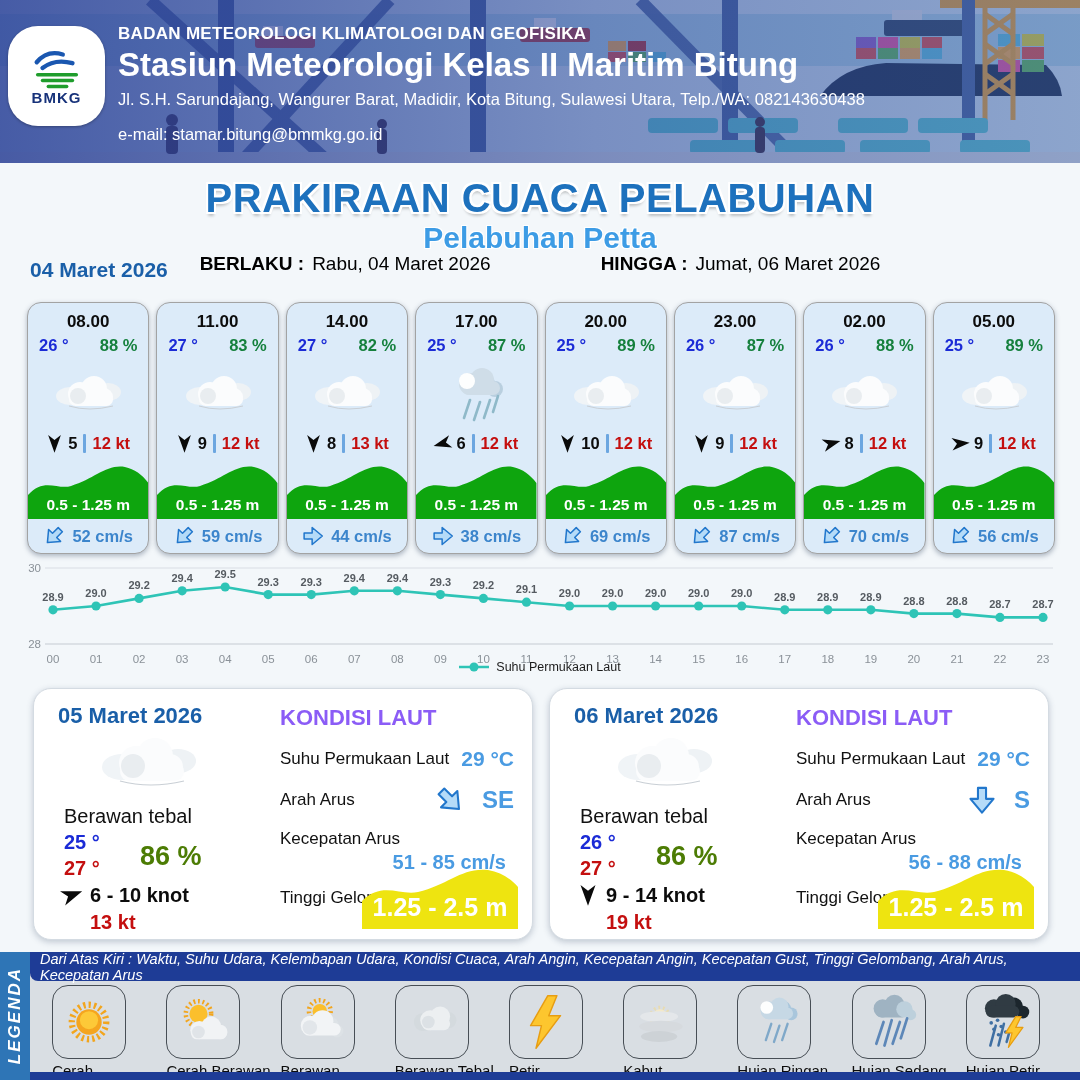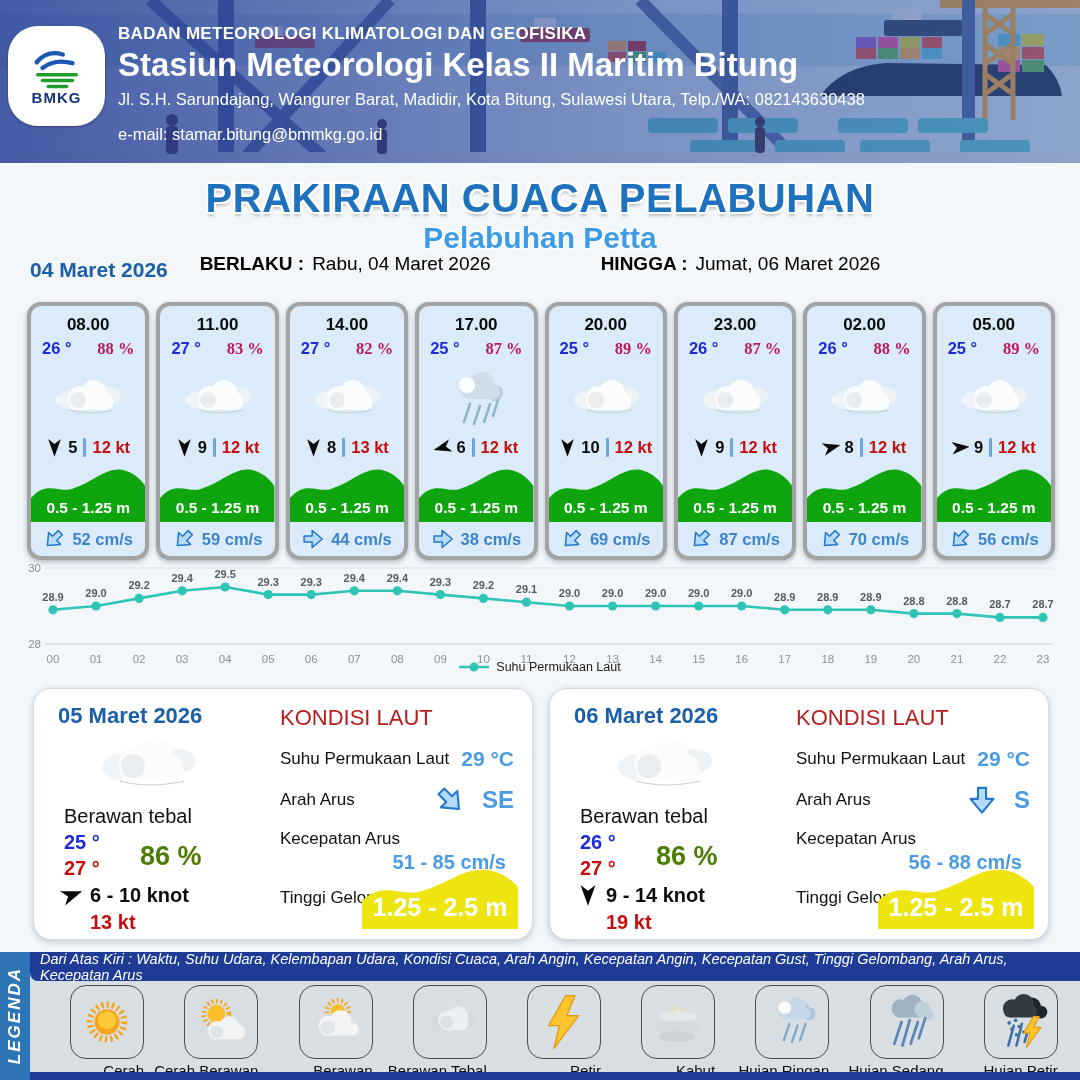--- a/index.html
+++ b/index.html
@@ -23,26 +23,26 @@
   .title-main{position:absolute;left:0;top:176px;width:100%;text-align:center;font-size:40px;font-weight:bold;color:#1d71bd;letter-spacing:.5px;
     text-shadow:-2px -2px 0 #fff,2px -2px 0 #fff,-2px 2px 0 #fff,2px 2px 0 #fff,0 4px 3px rgba(0,0,0,.22);}
   .title-port{position:absolute;left:0;top:221px;width:100%;text-align:center;font-size:30px;font-weight:bold;color:#3d9ce5;
     text-shadow:-1px -1px 0 #fff,1px -1px 0 #fff,-1px 1px 0 #fff,1px 1px 0 #fff;}
   .valid-row{position:absolute;left:0;top:253px;width:100%;display:flex;justify-content:center;gap:110px;font-size:19px;color:#000;}
   .valid-row b{font-weight:bold;margin-right:8px;}
   .day-label{position:absolute;left:30px;top:258px;font-size:21px;font-weight:bold;color:#1a5fa8;}
 
   
   #hour-cards{position:absolute;left:27px;top:302px;width:1028px;display:flex;gap:7px;}
-  .hcard{flex:1;height:250px;background:#dcebf9;border:4px solid #a3a3a3;border-radius:14px;position:relative;overflow:hidden;
+  .hcard{flex:1;height:250px;background:#dcebf9;border:1px solid #a3a3a3;border-radius:14px;position:relative;overflow:hidden;
          box-shadow:0 2px 5px rgba(40,60,90,.35);}
   .h-time{margin-top:9px;text-align:center;font-size:17px;font-weight:bold;color:#0c0c0c;}
   .h-row{display:flex;justify-content:space-between;padding:0 11px;margin-top:4px;font-size:16.5px;font-weight:bold;}
   .h-temp{color:#1b2bd6;}
-  .h-rh{color:#be185d;font-family:Liberation Serif, serif;}
+  .h-rh{color:#15803d;}
   .h-icon{height:78px;display:flex;align-items:center;justify-content:center;}
   .h-icon svg{width:72px;height:56px;}
   .h-wind{display:flex;align-items:center;justify-content:center;gap:5px;font-size:16.5px;font-weight:bold;color:#0c0c0c;}
   .wind-arrow{display:inline-flex;width:17px;height:21px;}
   .wind-arrow svg{width:100%;height:100%;}
   .h-sep{width:3px;height:19px;background:#6ca6e0;border-radius:1px;margin:0 1px;}
   .h-gust{color:#c40f0f;}
   .h-wave{position:absolute;left:0;right:0;bottom:34px;height:60px;}
   .h-wave svg{position:absolute;inset:0;width:100%;height:100%;}
   .h-wave-text{position:absolute;left:0;right:0;bottom:5px;text-align:center;color:#fff;font-size:15.5px;font-weight:bold;}
@@ -65,40 +65,40 @@
   .d-icon svg{width:100%;height:100%;}
   .d-cond{position:absolute;left:30px;top:116px;font-size:20px;color:#111;}
   .d-minmax{position:absolute;left:30px;top:142px;display:flex;flex-direction:column;gap:3px;font-size:20px;font-weight:bold;}
   .d-tmin{color:#1b2bd6;}
   .d-tmax{color:#c40f0f;}
   .d-rh{position:absolute;left:106px;top:152px;font-size:27px;font-weight:bold;color:#4c7c04;}
   .d-windrow{position:absolute;left:28px;top:194px;display:flex;align-items:center;gap:8px;font-size:20px;font-weight:bold;color:#0c0c0c;}
   .d-windrow .wind-arrow{width:20px;height:24px;}
   .d-gust{position:absolute;left:56px;top:222px;font-size:20px;font-weight:bold;color:#c40f0f;}
   .d-right{position:absolute;left:230px;top:0;right:0;bottom:0;}
-  .sea-title{margin:16px 0 16px 16px;font-size:22px;font-weight:normal;color:#b91c1c;}
+  .sea-title{margin:16px 0 16px 16px;font-size:22px;font-weight:bold;color:#8b5cf6;}
   .sea-row{display:flex;justify-content:space-between;align-items:center;margin:14px 18px 0 16px;}
   .sea-label{font-size:17px;color:#111;}
   .sea-val{font-size:21px;font-weight:bold;color:#4a9be2;}
   .sea-dir{display:flex;align-items:center;gap:17px;}
   .sea-dir .cur-arrow{width:30px;height:30px;}
   .sea-dir-txt{font-size:24px;font-weight:bold;color:#4a9be2;}
   .sea-speed{text-align:right;margin:2px 26px 0 0;font-size:20px;font-weight:bold;color:#4a9be2;}
   .d-waves{position:absolute;right:14px;bottom:10px;width:156px;height:66px;}
   .d-waves svg{position:absolute;inset:0;width:100%;height:100%;}
   .d-wave-txt{position:absolute;left:0;right:0;bottom:7px;text-align:center;color:#fff;font-size:25px;font-weight:bold;}
 
   
   .legend-band{position:absolute;left:0;top:952px;width:1080px;height:128px;background:#d9dee3;}
   .legend-strip{position:absolute;left:0;top:0;width:30px;height:128px;background:#2e75b6;display:flex;align-items:center;justify-content:center;}
   .legend-strip span{writing-mode:vertical-rl;transform:rotate(180deg);color:#fff;font-weight:bold;font-style:italic;font-size:17px;letter-spacing:2px;}
   .legend-note{position:absolute;left:30px;right:0;top:0;height:29px;background:#1e3c96;color:#fff;font-style:italic;font-size:14.5px;
                display:flex;align-items:center;padding-left:10px;box-sizing:border-box;border-radius:0 0 0 8px;}
   #legend-items{position:absolute;left:30px;right:0;top:33px;display:flex;justify-content:space-evenly;}
-  .litem{display:flex;flex-direction:column;align-items:flex-end;width:92px;}
+  .litem{display:flex;flex-direction:column;align-items:flex-start;width:92px;}
   .lbox{width:72px;height:72px;border:1.8px solid #474e55;border-radius:16px;display:flex;align-items:center;justify-content:center;}
   .lbox svg{width:58px;height:58px;}
   .llabel{margin-top:3px;font-size:15px;color:#0c0c0c;white-space:nowrap;}
   .legend-bottom{position:absolute;left:30px;right:0;bottom:0;height:8px;background:#1e3c96;}
 </style>
 </head>
 <body>
 
 <div class="page">
 

